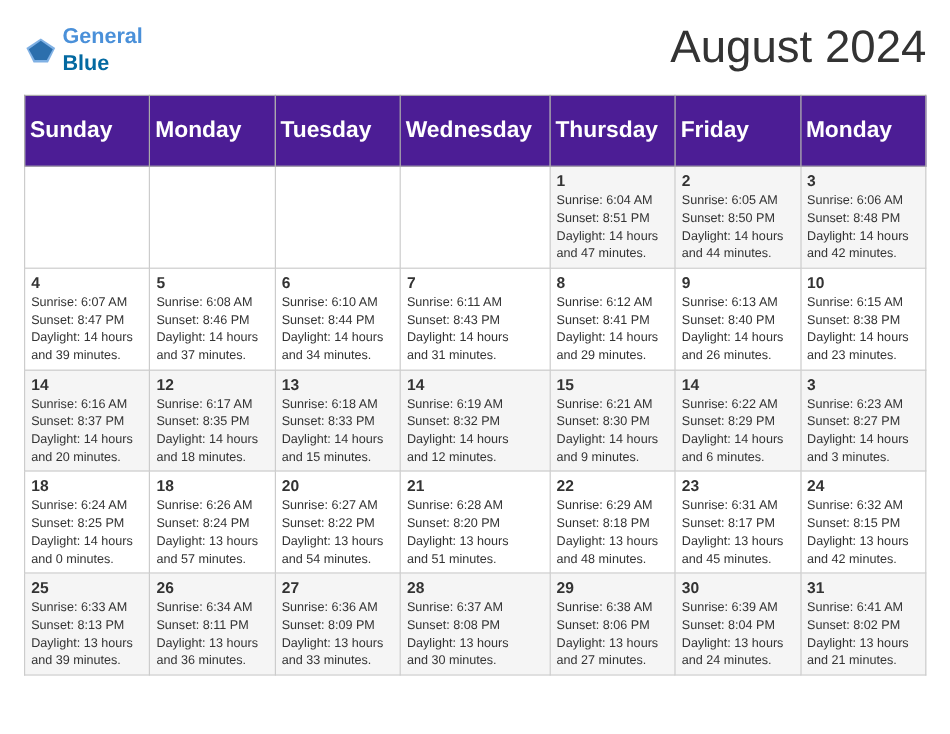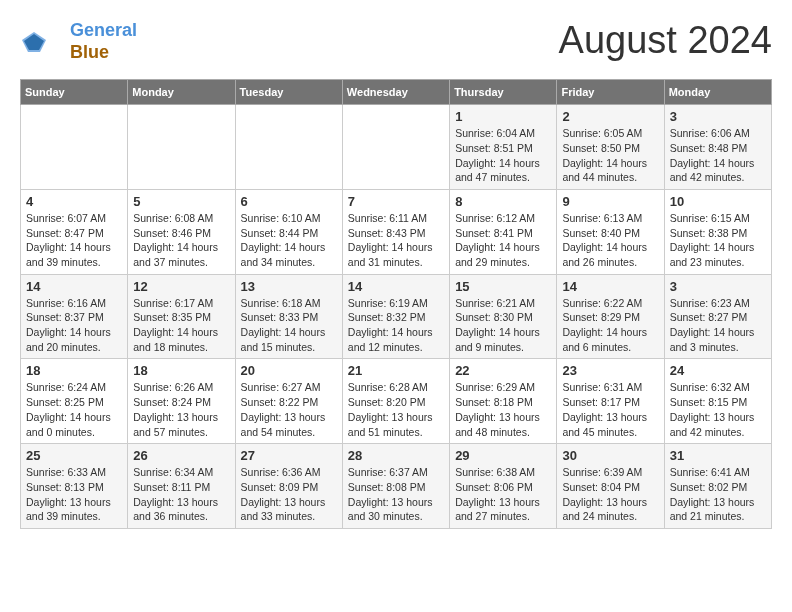--- a/index.html
+++ b/index.html
@@ -12,21 +12,21 @@
     }
     .header {
       display: flex;
       align-items: flex-start;
       justify-content: space-between;
       margin-bottom: 16px;
     }
     .logo {
       display: flex;
       align-items: center;
-      gap: 22px;
+      gap: 4px;
     }
     .logo-text {
       font-size: 18px;
       font-weight: bold;
       color: #333;
       line-height: 1.2;
     }
     .logo-text span {
       color: #4a90d9;
     }
@@ -45,25 +45,25 @@
     }
     .subtitle {
       font-size: 16px;
       color: #555;
     }
     table {
       width: 100%;
       border-collapse: collapse;
     }
     thead tr th {
-      background-color: #737373;
+      background-color: #4c1d95;
       color: #fff;
-      font-size: 11px;
+      font-size: 19px;
       font-weight: bold;
-      padding: 6px 4px;
+      padding: 18px 4px;
       text-align: left;
       border: 1px solid #aaa;
     }
     tbody tr td {
       border: 1px solid #ccc;
       vertical-align: top;
       padding: 4px 5px;
       font-size: 11px;
       color: #333;
       background: #fff;
@@ -92,21 +92,21 @@
 
 <div class="header">
   <div class="logo">
     <svg class="logo-icon" viewBox="0 0 28 24" xmlns="http://www.w3.org/2000/svg">
       <polygon points="14,2 26,10 20,22 8,22 2,10" fill="#4a90d9" opacity="0.7"></polygon>
       <polygon points="14,4 24,11 19,20 9,20 4,11" fill="#2c6fad"></polygon>
     </svg>
     <div>
       <div class="logo-text">
         <span>General</span><br>
-        <span style="color:#a16207;">Blue</span>
+        <span style="color:#0369a1;">Blue</span>
       </div>
     </div>
   </div>
   <div class="title-block">
     <div class="main-title">August 2024</div>
   </div>
 </div>
 
 <table>
   <thead>

